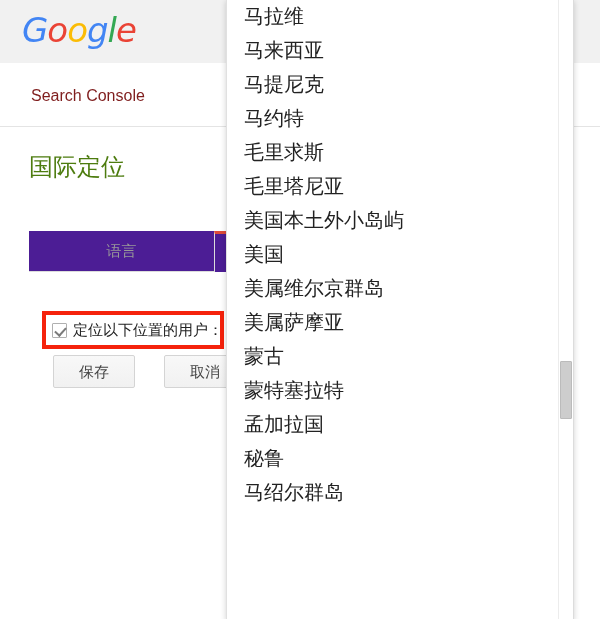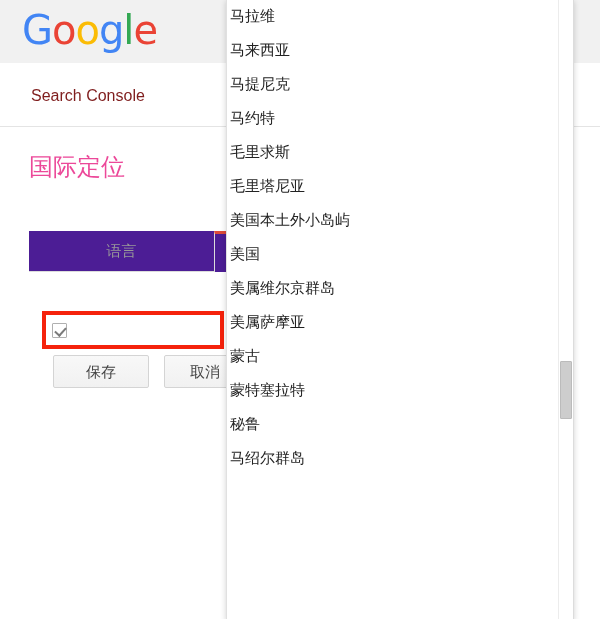--- a/index.html
+++ b/index.html
@@ -32,27 +32,28 @@
   #logo-bar {
     position: absolute;
     left: 0; top: 0;
     width: 600px; height: 63px;
     background: #f1f1f1;
   }
 
   #google-logo {
     position: absolute;
     left: 22px; top: 13px;
-    font-size: 40px;
+    font-size: 34px;
     line-height: 34px;
     letter-spacing: -1px;
     font-family: "DejaVu Sans", sans-serif;
     font-weight: 400;
     white-space: nowrap;
     user-select: none;
+    font-style: italic;
   }
   #google-logo span { display: inline-block; }
 
   #product-bar {
     position: absolute;
     left: 0; top: 63px;
     width: 600px; height: 64px;
     background: #ffffff;
     border-bottom: 1px solid #e4e4e4;
   }
@@ -64,21 +65,21 @@
     color: #7f1d1d;
     font-weight: 400;
     white-space: nowrap;
   }
 
   #page-title {
     position: absolute;
     left: 29px; top: 152px;
     font-size: 24px;
     line-height: 30px;
-    color: #ec4899;
+    color: #4d7c0f;
     font-weight: 400;
     white-space: nowrap;
   }
 
   
   #tabs {
     position: absolute;
     left: 29px; top: 231px;
     height: 41px;
     width: 540px;
@@ -157,21 +158,21 @@
     line-height: 31px;
     text-align: center;
     font-size: 15px;
     color: #444444;
     background: linear-gradient(to bottom, #f8f8f8, #f1f1f1);
     border: 1px solid #d4d4d4;
     border-radius: 2px;
     white-space: nowrap;
     user-select: none;
   }
-  #save-button   { left: 53px;  width: 96px; }
+  #save-button   { left: 53px;  width: 82px; }
   #cancel-button { left: 164px; width: 82px; }
 
   
   #country-dropdown {
     position: absolute;
     left: 226px; top: -1px;
     width: 348px;
     height: 621px;
     background: #ffffff;
     border-left: 1px solid #e0e0e0;
@@ -180,22 +181,22 @@
     overflow: hidden;
   }
   #country-list {
     position: absolute;
     left: 0; top: 0;
     width: 348px;
   }
   .country-item {
     height: 34px;
     line-height: 34px;
-    padding-left: 3px;
-    font-size: 15px;
+    padding-left: 17px;
+    font-size: 20px;
     color: #222222;
     white-space: nowrap;
     cursor: default;
   }
 
   #dropdown-scrollbar {
     position: absolute;
     right: 0; top: 0;
     width: 15px;
     height: 621px;
@@ -231,20 +232,21 @@
     <div id="page-title">国际定位</div>
 
     <div id="tabs">
       <div class="tab tab-inactive">语言</div>
       <div class="tab tab-active"></div>
     </div>
 
     <div id="geo-highlight">
       <div id="geo-checkbox-row">
         <span id="geo-checkbox"></span>
+        <span id="geo-label">定位以下位置的用户：</span>
       </div>
     </div>
 
     <div class="btn" id="save-button">保存</div>
     <div class="btn" id="cancel-button">取消</div>
 
   </div>
 
   <div id="country-dropdown">
     <div id="country-list">
@@ -253,20 +255,21 @@
         <div class="country-item">马提尼克</div>
         <div class="country-item">马约特</div>
         <div class="country-item">毛里求斯</div>
         <div class="country-item">毛里塔尼亚</div>
         <div class="country-item">美国本土外小岛屿</div>
         <div class="country-item">美国</div>
         <div class="country-item">美属维尔京群岛</div>
         <div class="country-item">美属萨摩亚</div>
         <div class="country-item">蒙古</div>
         <div class="country-item">蒙特塞拉特</div>
+        <div class="country-item">孟加拉国</div>
         <div class="country-item">秘鲁</div>
         <div class="country-item">马绍尔群岛</div>
       </div>
     <div id="dropdown-scrollbar">
       <div id="dropdown-scroll-thumb" style="top: 362px; height: 58px;"></div>
     </div>
   </div>
 
 </div>
 

